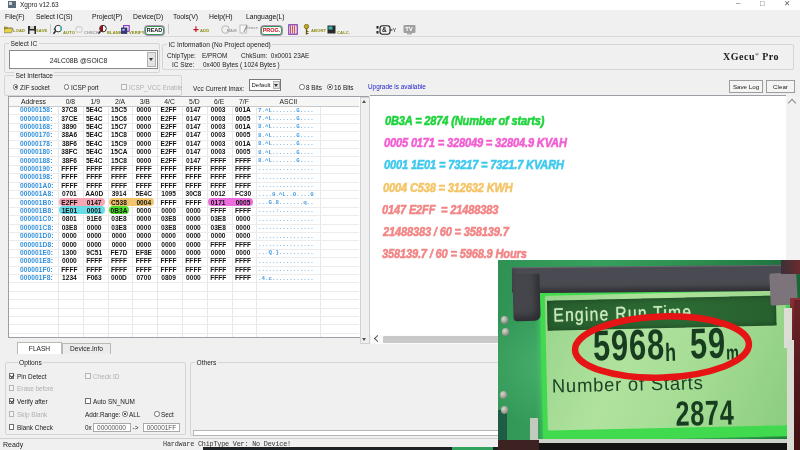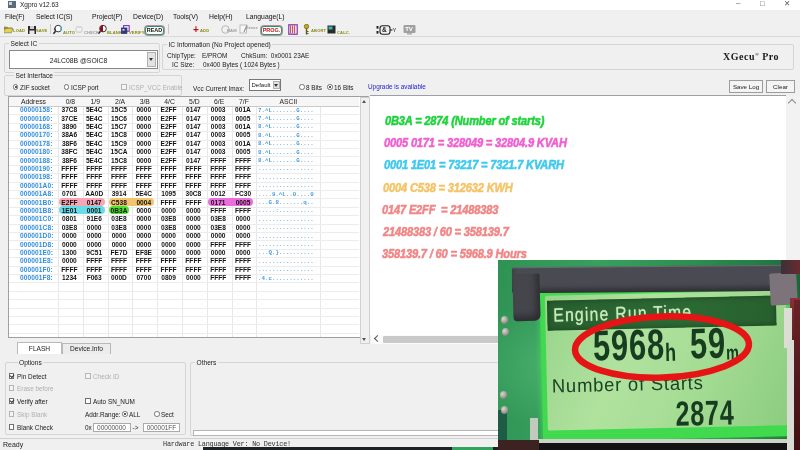--- a/index.html
+++ b/index.html
@@ -702,21 +702,21 @@
   <span class="lbl" style="left:132.5px;top:423.5px">-&gt;</span>
   <span class="btn" style="left:143px;top:422.5px;width:37px;height:9.5px;line-height:8.5px;background:#fff;border:1px solid #aaa;font-size:6.5px;color:#555">000001FF</span>
 
   <div class="gb" style="left:190px;top:361.5px;width:596px;height:74px">
       <b>Others</b>
     </div>
   <div class="ab" style="left:192.5px;top:430px;width:591px;height:6px;background:#fff;border:1px solid #b5b5b5"></div>
 
   <div class="ab" id="status">
     <span class="r">Ready</span>
-    <span class="hw">Hardware Language Ver: No Device!</span>
+    <span class="hw">Hardware ChipType Ver: No Device!</span>
   </div>
   <div class="ab" id="bbar">
       <i></i>
     </div>
 
   <div class="ab" id="photo">
    <div class="ab" id="pin">
     <div class="ab" id="lcdgrp">
     <div class="ab" id="lcdglow"></div>
     <div class="ab" id="lcdscr"></div>

